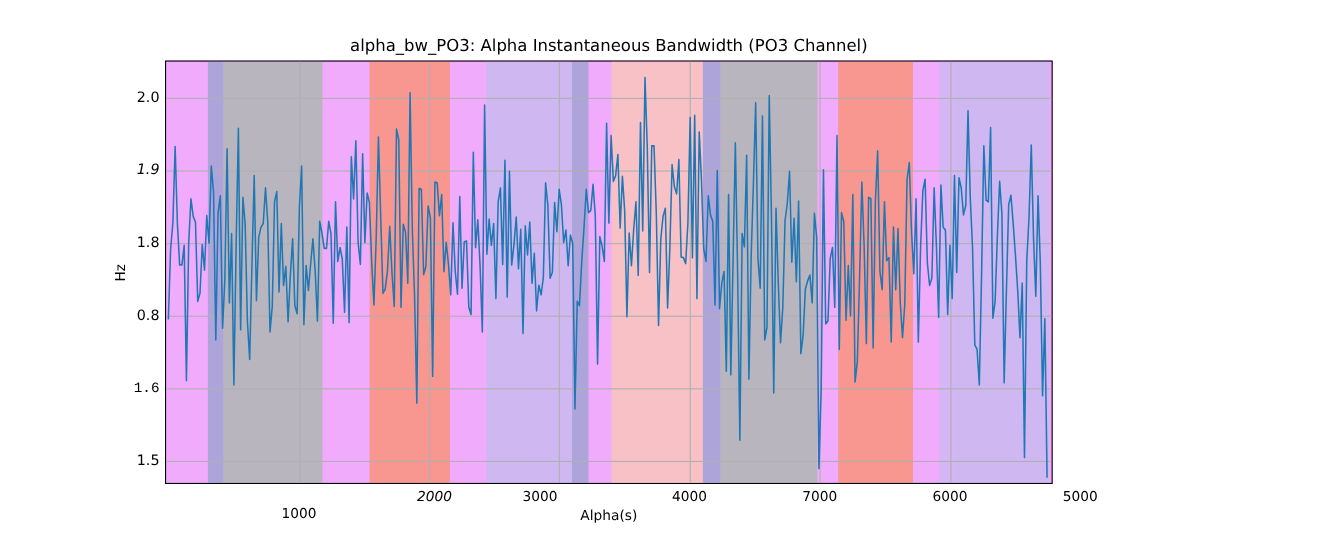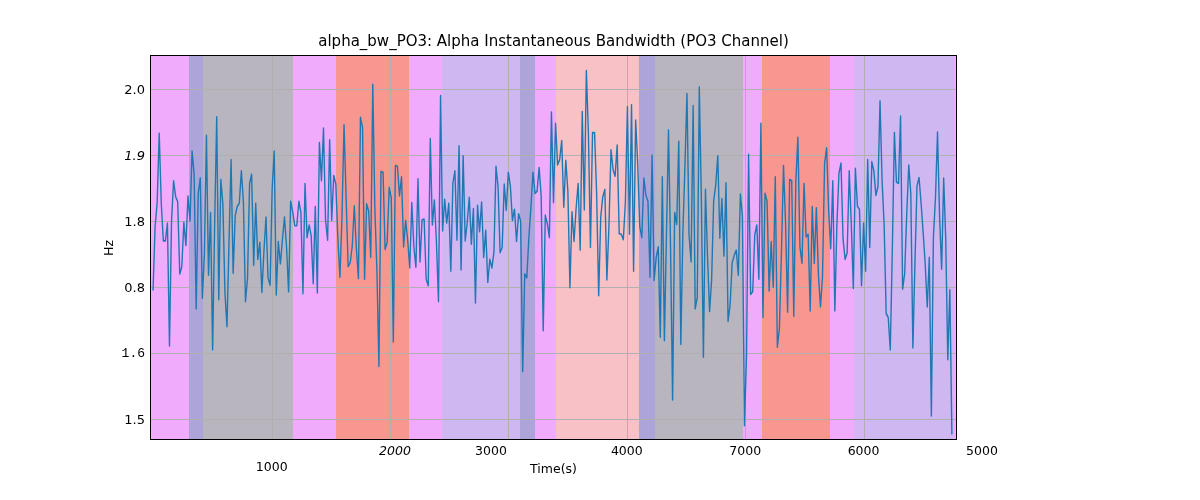--- a/index.html
+++ b/index.html
@@ -93,21 +93,21 @@
     overflow: visible;
   }
 </style>
 </head>
 <body>
 
 <div class="figure">
   <div class="axes" id="axes">
 
     <div class="title">alpha_bw_PO3: Alpha Instantaneous Bandwidth (PO3 Channel)</div>
-    <div class="xlabel">Time(s)</div>
+    <div class="xlabel">Alpha(s)</div>
     <div class="ylabel">Hz</div>
 
     <div class="plot-layer" id="bands-layer">
         <div class="band" style="left: 37.8776px; width: 14.2041px; background: rgb(106, 159, 181); opacity: 0.5;"></div>
         <div class="band" style="left: 52.0816px; width: 89.9592px; background: rgb(127, 191, 127); opacity: 0.5;"></div>
         <div class="band" style="left: 184.653px; width: 73.3878px; background: rgb(255, 127, 14); opacity: 0.45;"></div>
         <div class="band" style="left: 291.184px; width: 78.1224px; background: rgb(158, 202, 225); opacity: 0.4;"></div>
         <div class="band" style="left: 369.306px; width: 14.2041px; background: rgb(106, 159, 181); opacity: 0.5;"></div>
         <div class="band" style="left: 404.816px; width: 82.8571px; background: rgb(253, 208, 162); opacity: 0.6;"></div>
         <div class="band" style="left: 487.673px; width: 16.5714px; background: rgb(106, 159, 181); opacity: 0.5;"></div>

